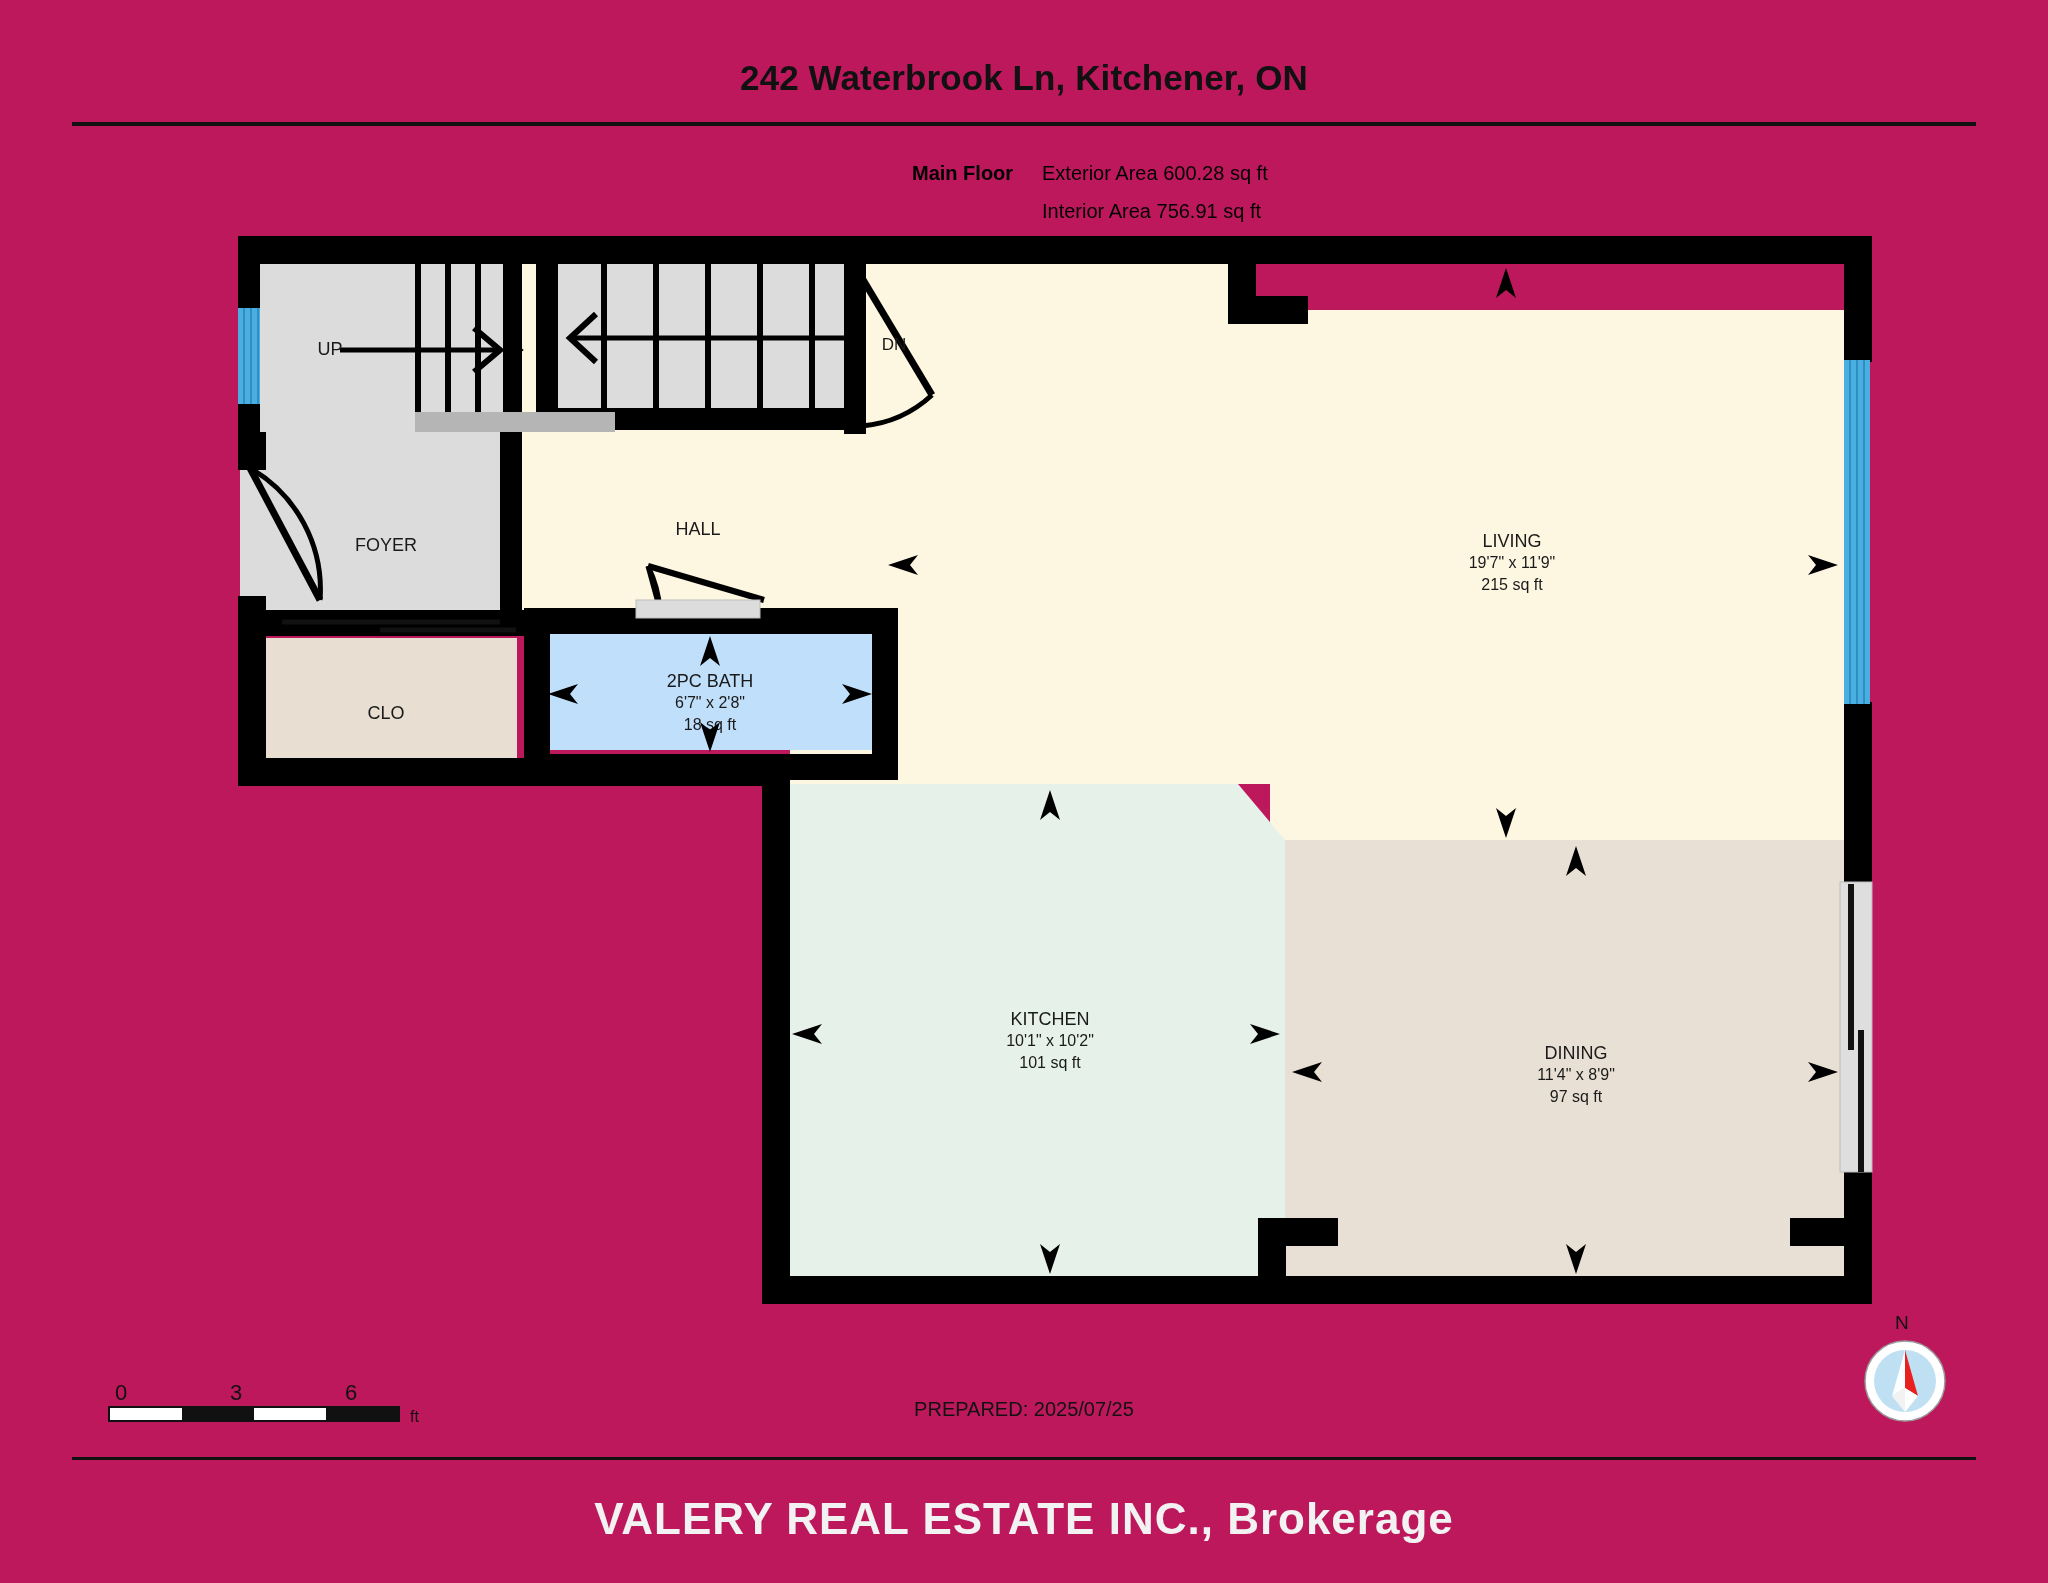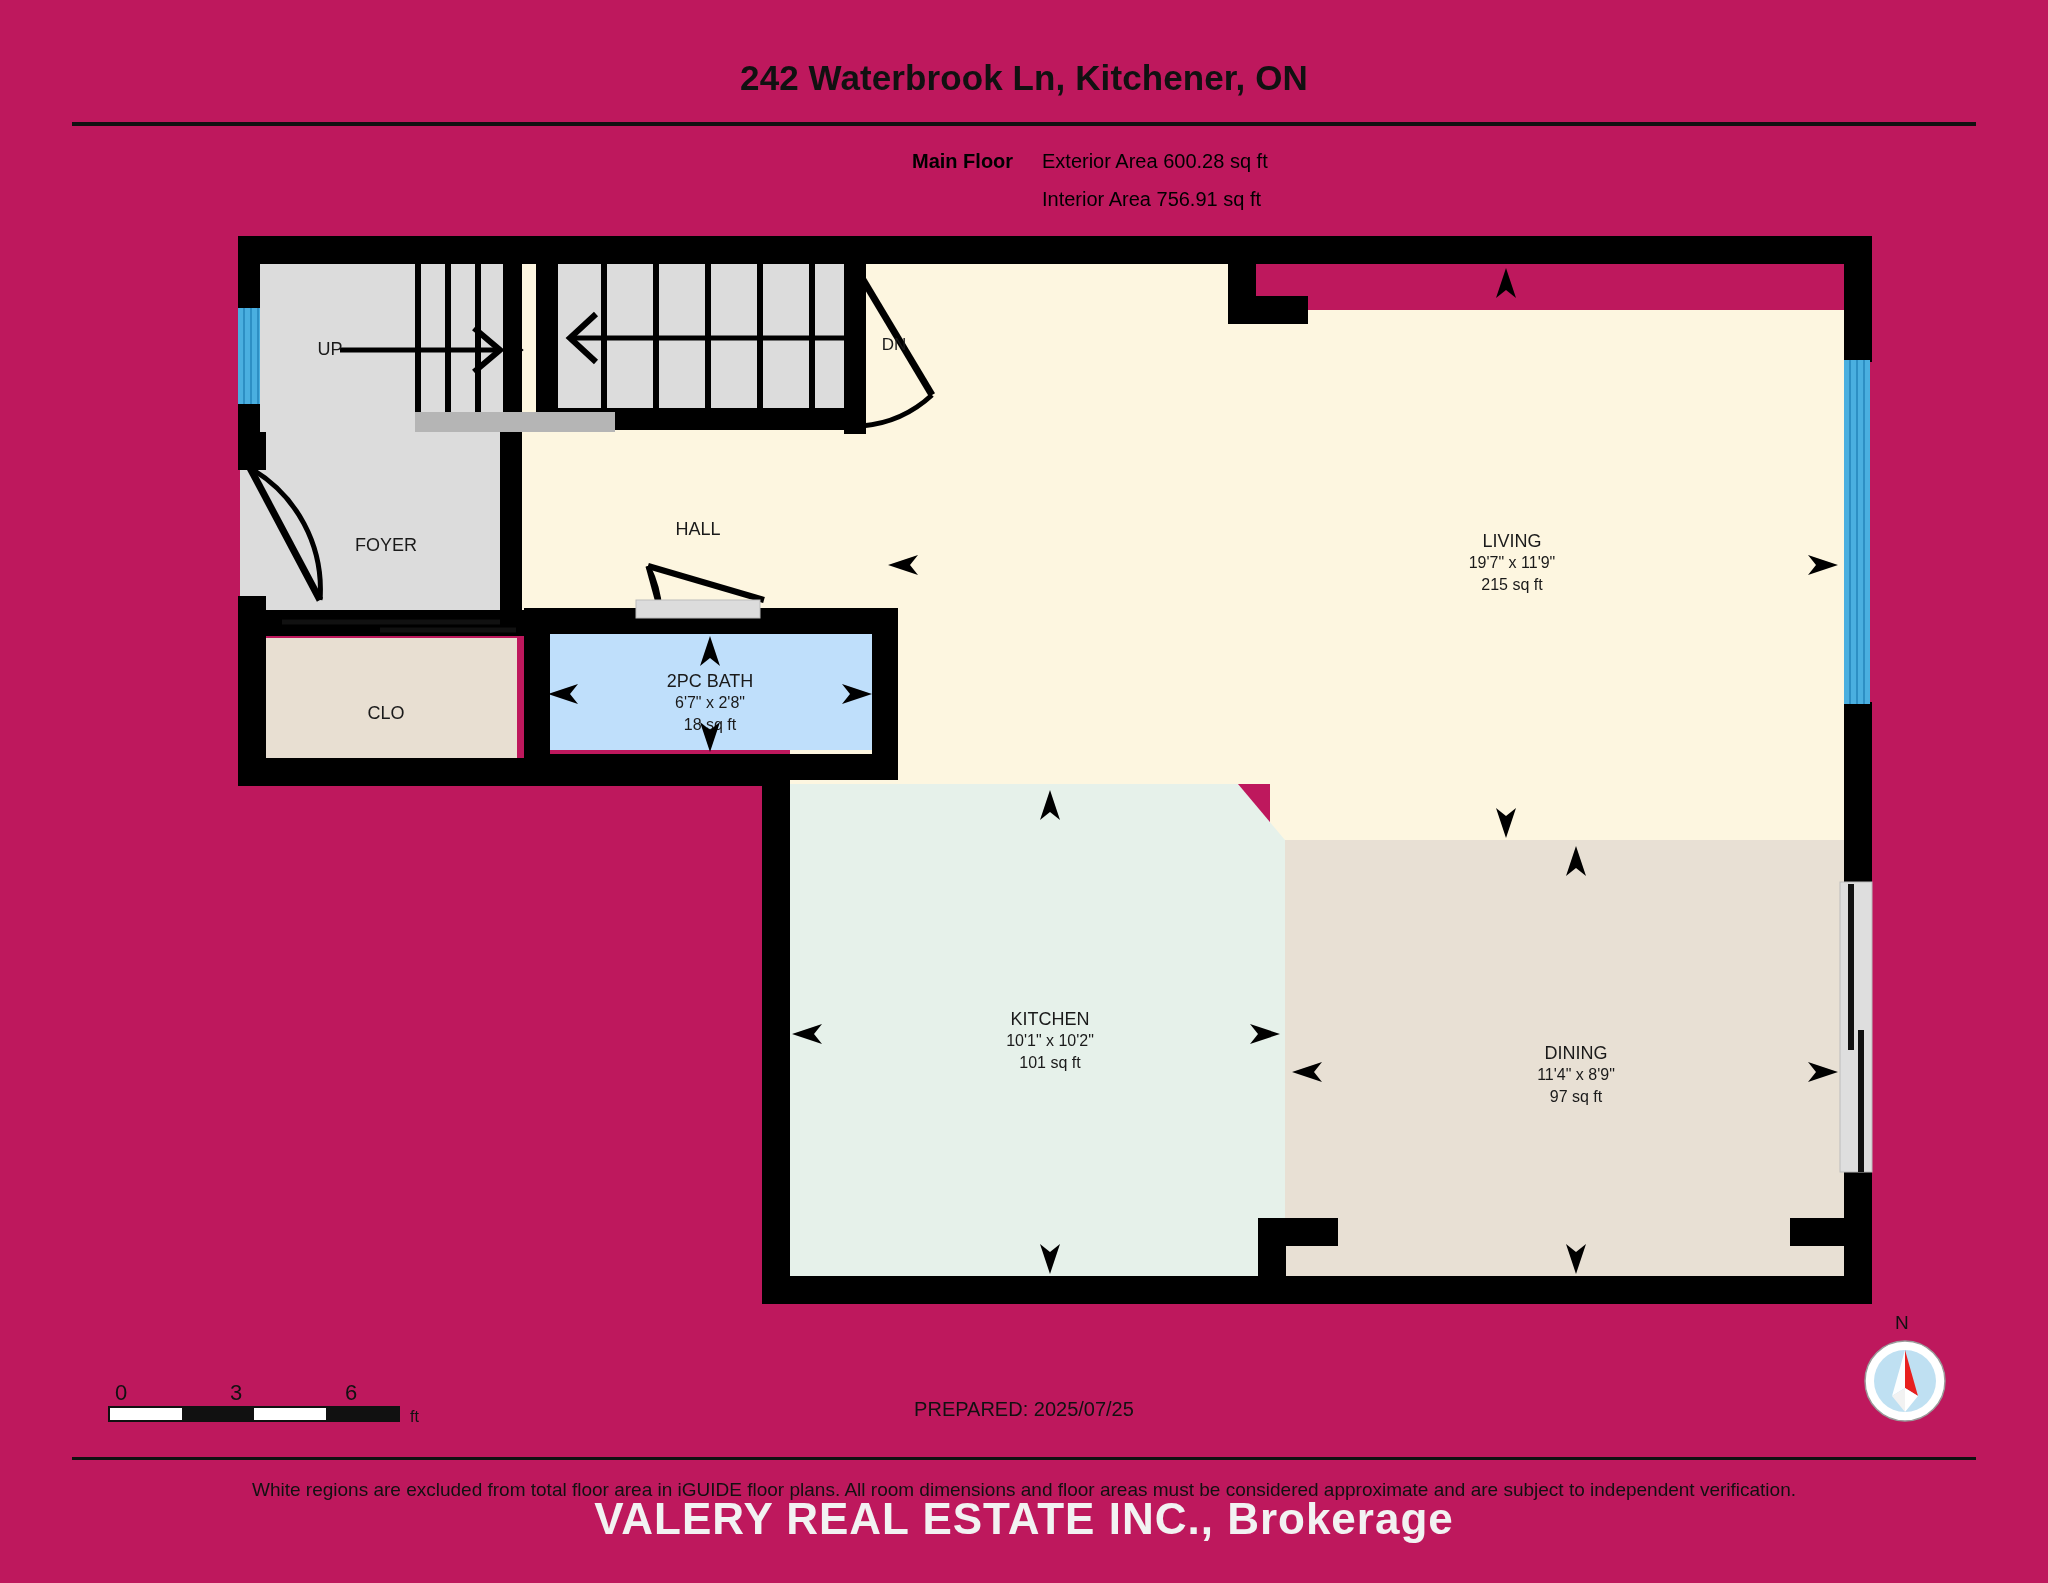--- a/index.html
+++ b/index.html
@@ -46,20 +46,21 @@
     top: 142px;
     left: 912px;
     font-size: 20px;
     line-height: 38px;
     white-space: nowrap;
   }
   #floor-summary .floor-label {
     font-weight: bold;
     display: inline-block;
     width: 130px;
+    margin-top: 12px;
   }
   #floor-summary .area-line {
     display: block;
     padding-left: 130px;
   }
   #floor-summary .area-line.first {
     padding-left: 0;
     display: inline;
   }
 
@@ -422,16 +423,15 @@
   <svg id="compass" viewBox="0 0 86 86">
     <circle cx="43" cy="43" r="40" fill="#ffffff" stroke="#9a9a9a" stroke-width="1.5"></circle>
     <circle cx="43" cy="43" r="31" fill="#bfe0f2"></circle>
     <polygon points="43,12 56,58 43,50" fill="#e8201f"></polygon>
     <polygon points="43,12 30,58 43,50" fill="#ffffff" opacity="0.95"></polygon>
     <polygon points="43,74 56,58 43,50" fill="#ffffff"></polygon>
     <polygon points="43,74 30,58 43,50" fill="#f2f2f2"></polygon>
   </svg>
 
   <div id="footer-rule"></div>
-  <div id="disclaimer">White regions are excluded from total floor area in iGUIDE floor plans. All room dimensions and floor areas must be considered approximate and are subject to independent verification.</div>
   <div id="watermark">VALERY REAL ESTATE INC., Brokerage</div>
 
 </div>
 
 </body></html>

